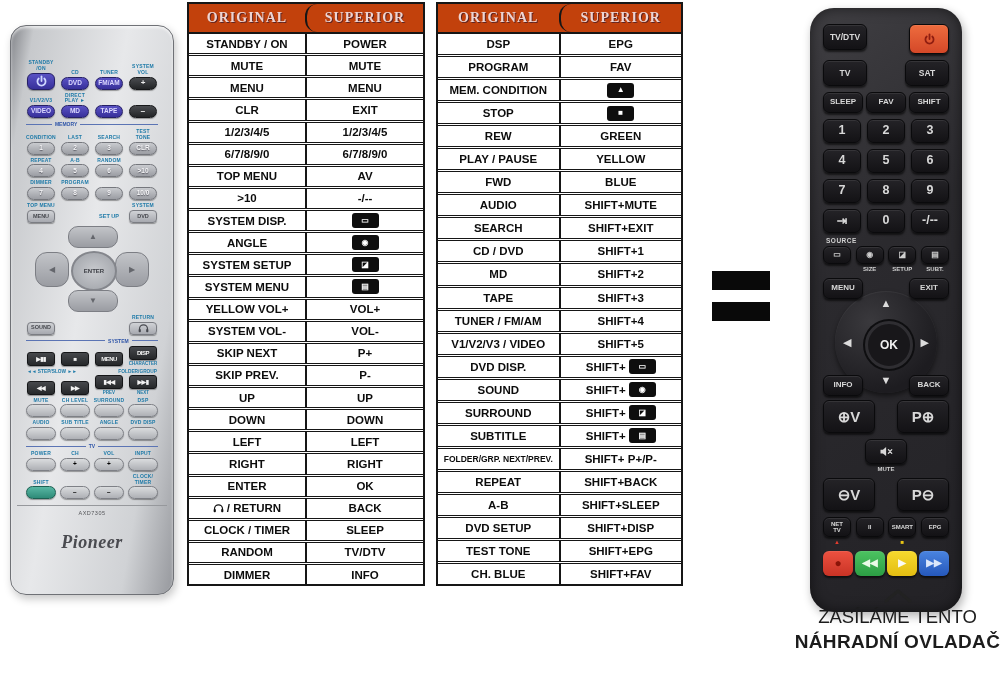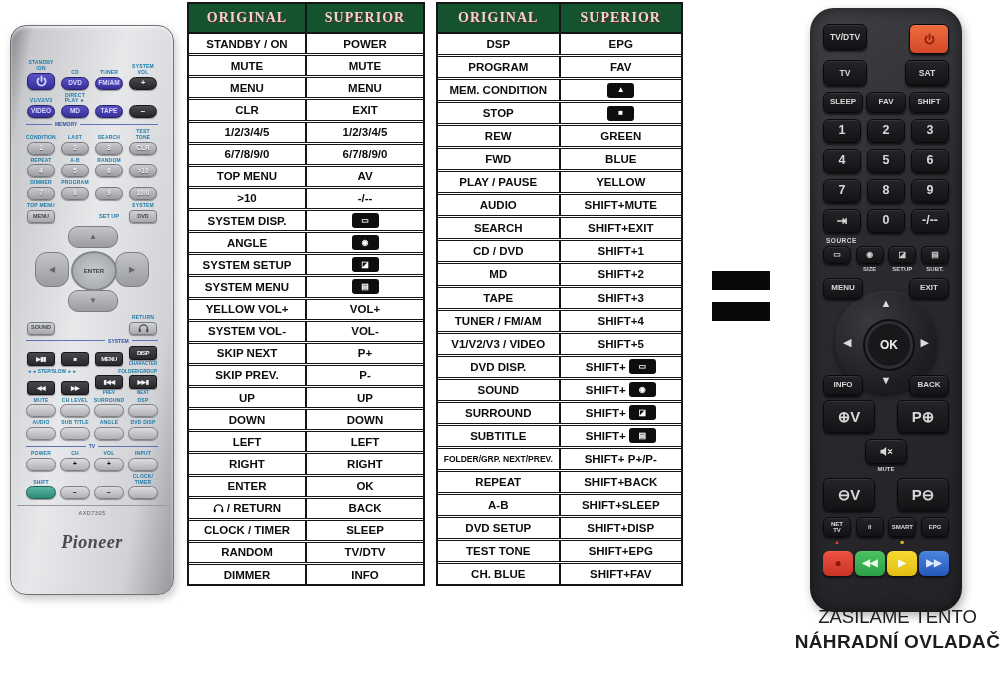--- a/index.html
+++ b/index.html
@@ -4,25 +4,25 @@
 <style>
   html,body{margin:0;padding:0;background:#fff;}
   .stage{position:relative;width:1000px;height:674px;background:#fff;overflow:hidden;
          font-family:"Liberation Sans",sans-serif;}
 
   
   .map-table{position:absolute;top:2px;height:584px;display:flex;flex-direction:column;
              background:#fff;border:2px solid #161616;box-sizing:border-box;}
   #table-0{left:187px;width:238px;}
   #table-1{left:436px;width:247px;}
-  .t-head{flex:none;height:28px;display:flex;background:#14532d;border-bottom:2px solid #161616;}
+  .t-head{flex:none;height:28px;display:flex;background:#c2410c;border-bottom:2px solid #161616;}
   .t-head .th{flex:1;display:flex;align-items:center;justify-content:center;
               font-family:"Liberation Serif",serif;font-weight:bold;font-size:14px;
               letter-spacing:1px;color:#eed4d2;text-shadow:1px 1px 0 #5c2423;}
-  .t-head .th + .th{border-left:2px solid #161616;}
+  .t-head .th + .th{border-left:2px solid #161616;border-radius:12px;}
   .t-row{flex:1;display:flex;border-bottom:3px double #161616;min-height:0;}
   .t-row:last-child{border-bottom:none;}
   .t-cell{flex:1;display:flex;align-items:center;justify-content:center;gap:3px;
           font-weight:bold;font-size:11.5px;color:#0c0c0c;overflow:hidden;}
   .t-cell + .t-cell{border-left:2px solid #161616;}
   .t-cell.small{font-size:8.5px;}
   .keycap{display:inline-flex;align-items:center;justify-content:center;
           width:27px;height:15px;background:#0e0e0e;border-radius:3px;}
   .keycap .icon{color:#fff;font-size:8px;line-height:1;}
   .t-cell > .icon{color:#111;display:inline-flex;align-items:center;}
@@ -729,32 +729,32 @@
       <div class="t-row">
         <div class="t-cell">
           <span>REW</span>
         </div>
         <div class="t-cell">
           <span>GREEN</span>
         </div>
       </div>
       <div class="t-row">
         <div class="t-cell">
+          <span>PLAY / PAUSE</span>
+        </div>
+        <div class="t-cell">
+          <span>YELLOW</span>
+        </div>
+      </div>
+      <div class="t-row">
+        <div class="t-cell">
           <span>FWD</span>
         </div>
         <div class="t-cell">
           <span>BLUE</span>
-        </div>
-      </div>
-      <div class="t-row">
-        <div class="t-cell">
-          <span>PLAY / PAUSE</span>
-        </div>
-        <div class="t-cell">
-          <span>YELLOW</span>
         </div>
       </div>
       <div class="t-row">
         <div class="t-cell">
           <span>AUDIO</span>
         </div>
         <div class="t-cell">
           <span>SHIFT+MUTE</span>
         </div>
       </div>

